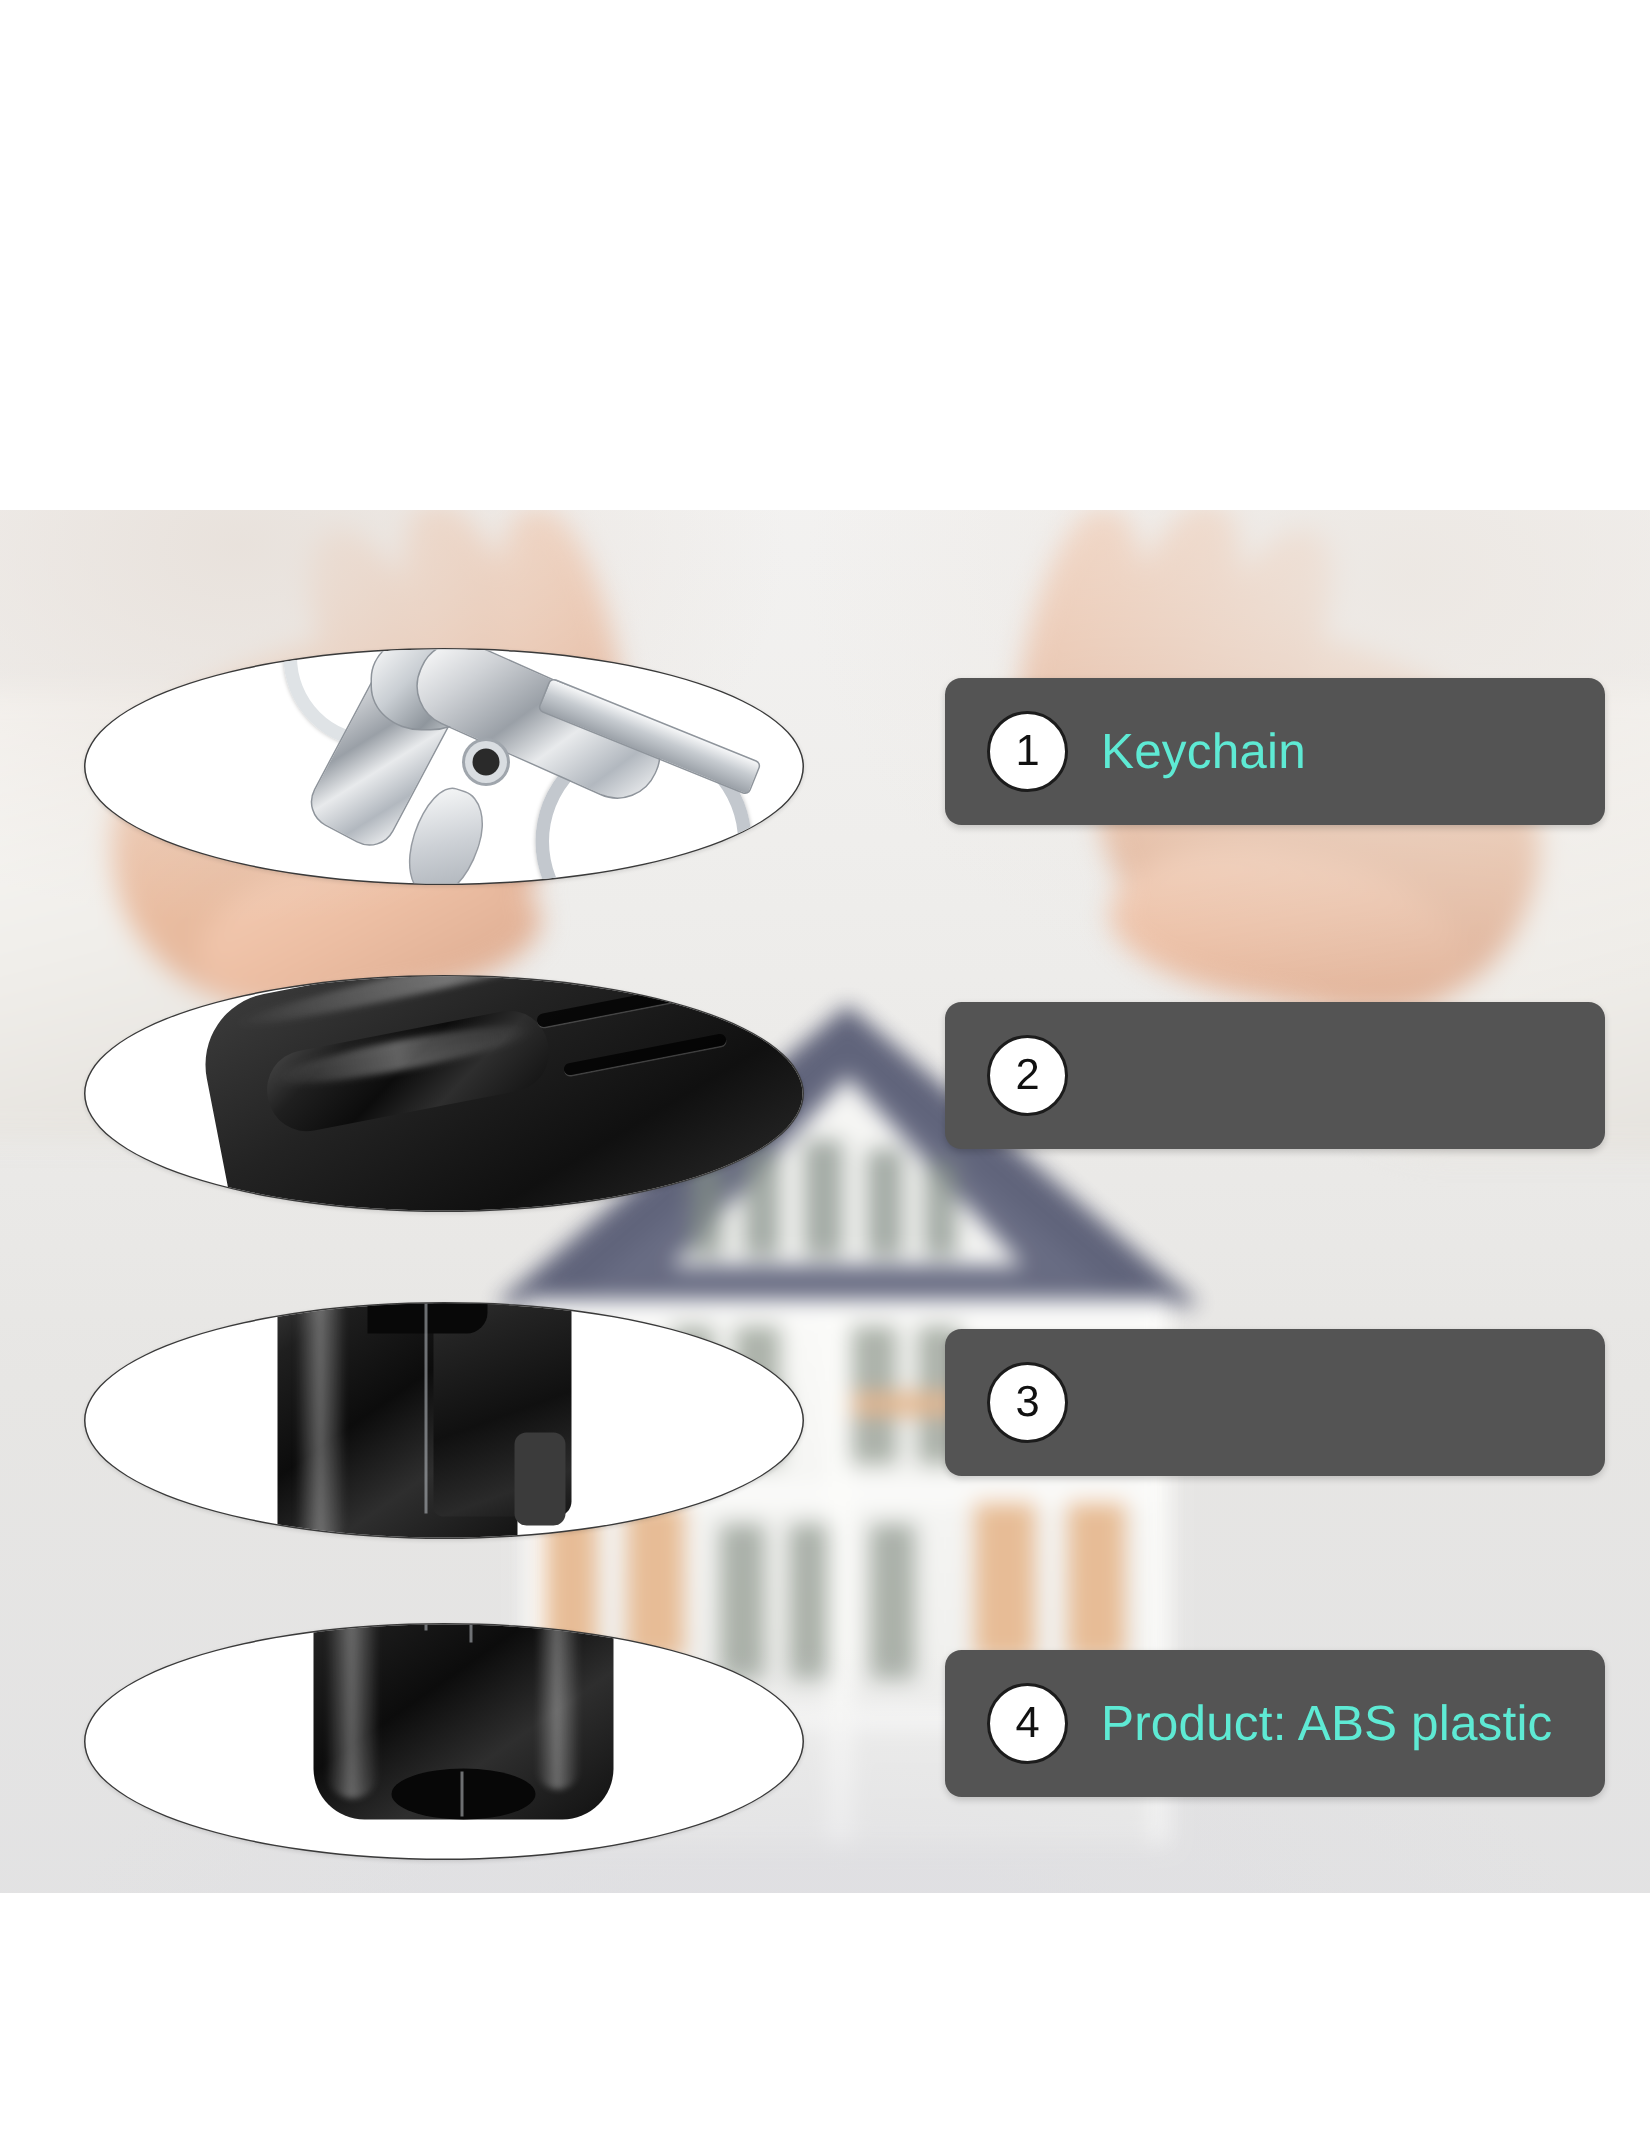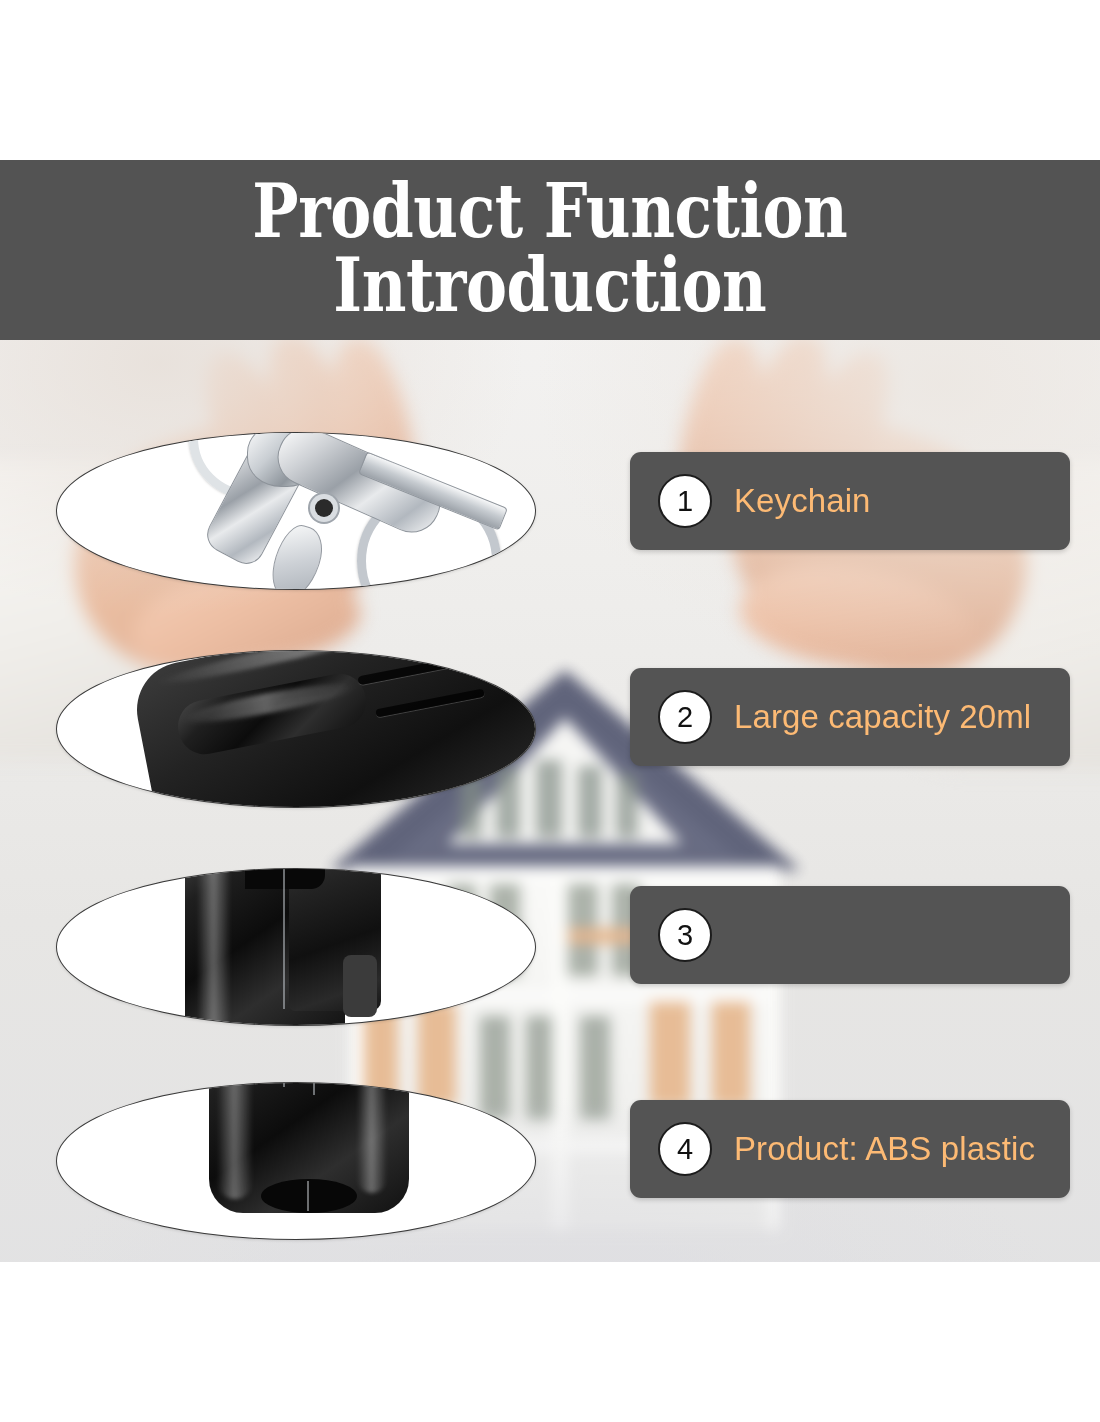--- a/index.html
+++ b/index.html
@@ -271,36 +271,32 @@
     color: #111111;
     font-size: 29px;
     font-weight: 400;
     display: flex;
     align-items: center;
     justify-content: center;
     line-height: 1;
   }
   .pill-label {
     margin-left: 22px;
-    color: #fdba74;
+    color: #5eead4;
     font-size: 33px;
     font-weight: 400;
     letter-spacing: 0.1px;
     white-space: nowrap;
   }
 </style>
 </head>
 <body>
 
 <div id="page">
 
-  <div id="title-banner">
-    <div id="title-text">Product Function
-Introduction</div>
-  </div>
 
   <div id="photo-stage">
     <div class="bg-base"></div>
 
     <div id="house">
       <div class="roof"></div>
       <div class="roof-sheen"></div>
       <div class="gable"></div>
       <div class="facade"></div>
 
@@ -402,21 +398,20 @@
     </div>
   </div>
 
   <div class="pill" style="top:452px;">
     <div class="badge">1</div>
     <div class="pill-label">Keychain</div>
   </div>
 
   <div class="pill" style="top:668px;">
     <div class="badge">2</div>
-    <div class="pill-label">Large capacity 20ml</div>
   </div>
 
   <div class="pill" style="top:886px;">
     <div class="badge">3</div>
   </div>
 
   <div class="pill" style="top:1100px;">
     <div class="badge">4</div>
     <div class="pill-label">Product: ABS plastic</div>
   </div>

